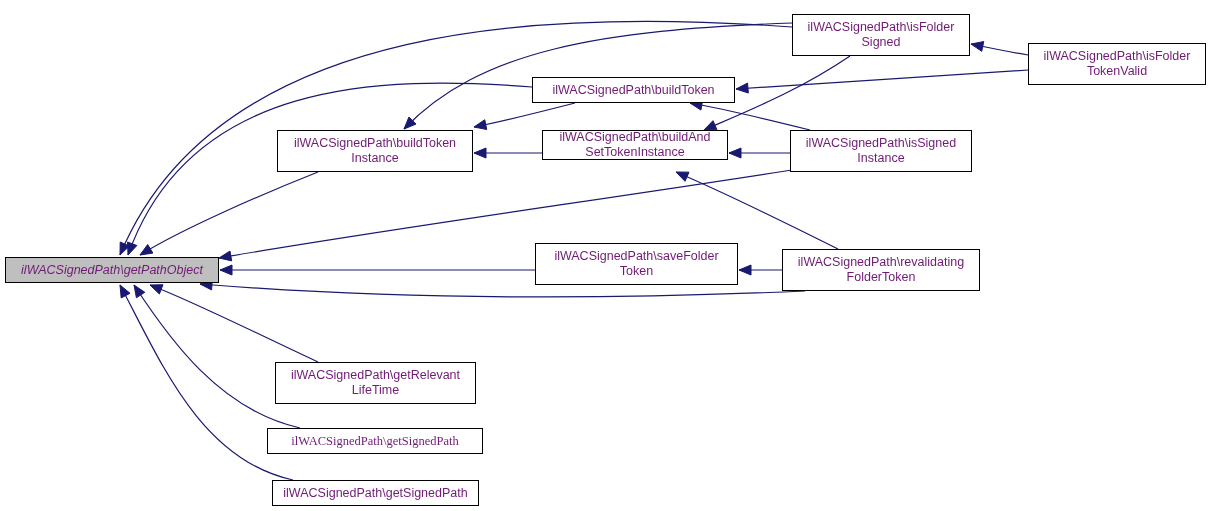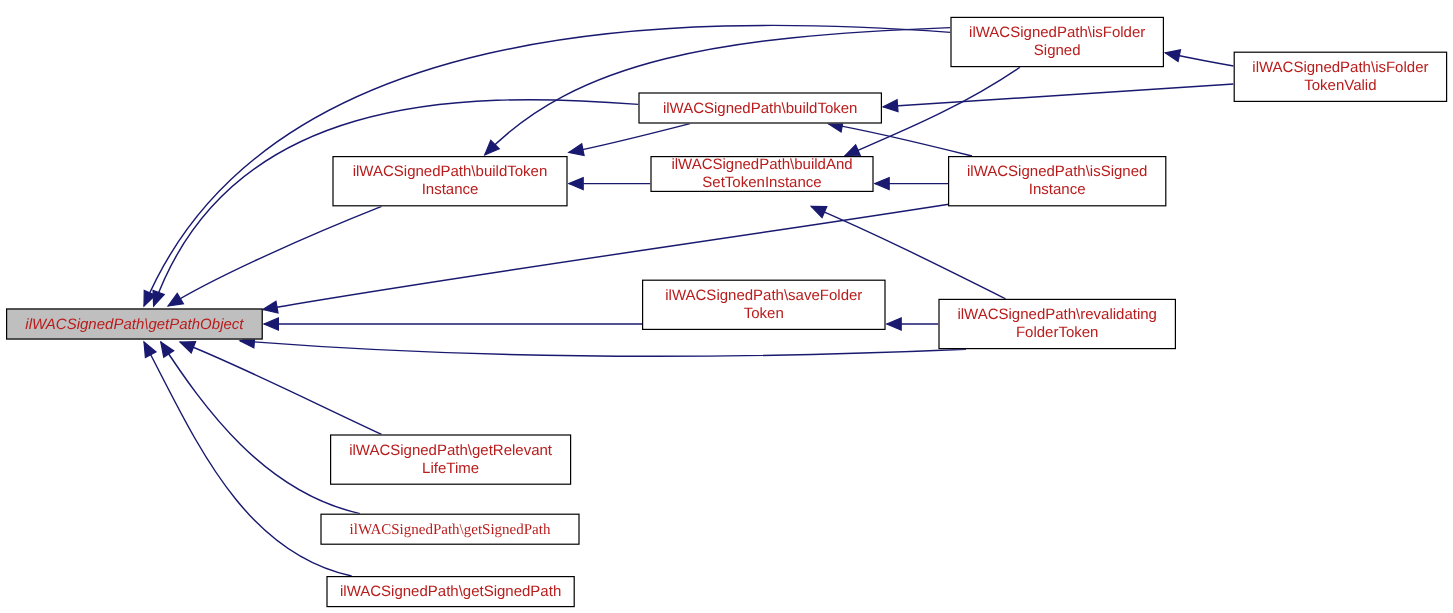--- a/index.html
+++ b/index.html
@@ -1,21 +1,21 @@
 <!DOCTYPE html>
 <html><head>
 <meta charset="utf-8">
 <style>
   html, body { margin: 0; padding: 0; background: #ffffff; }
   body { width: 1211px; height: 511px; position: relative; overflow: hidden;
          font-family: "Liberation Sans", "DejaVu Sans", sans-serif; }
   #graph { position: absolute; left: 0; top: 0; }
   .node { position: absolute; box-sizing: border-box; border: 1px solid #000000;
           background: #ffffff; display: flex; align-items: center; justify-content: center;
-          text-align: center; font-size: 12.5px; line-height: 15px; color: #b91c1c; cursor: pointer; }
+          text-align: center; font-size: 12.5px; line-height: 15px; color: #701a75; cursor: pointer; }
   .node.root { background: #bfbfbf; cursor: default; }
   .node .lbl { white-space: pre; }
 </style>
 </head>
 <body>
 
 <svg id="graph" width="1211" height="511">
     <path d="M792,27 C560,10 220,15 120,255" fill="none" stroke="#191970" stroke-width="1.2"></path>
     <polygon points="120,255 120.20145135589107,242.00156096482314 129.37151121640392,245.99029536994604" fill="#191970" stroke="#191970"></polygon>
     <path d="M532,87 C380,75 190,80 128,255" fill="none" stroke="#191970" stroke-width="1.2"></path>
@@ -63,21 +63,21 @@
   <span class="lbl">ilWACSignedPath\buildToken
 Instance</span>
   </div>
 <div class="node" id="n-checkToken" style="left: 532px; top: 77px; width: 203px; height: 26px;">
   <span class="lbl">ilWACSignedPath\buildToken</span>
   </div>
 <div class="node" id="n-buildAndSetTokenInstance" style="left: 542px; top: 130px; width: 186px; height: 30px;">
   <span class="lbl">ilWACSignedPath\buildAnd
 SetTokenInstance</span>
   </div>
-<div class="node" id="n-saveFolderToken" style="left: 535px; top: 233px; width: 203px; height: 42px;">
+<div class="node" id="n-saveFolderToken" style="left: 535px; top: 243px; width: 203px; height: 42px;">
   <span class="lbl">ilWACSignedPath\saveFolder
 Token</span>
   </div>
 <div class="node" id="n-isFolderSigned" style="left: 792px; top: 14px; width: 178px; height: 42px;">
   <span class="lbl">ilWACSignedPath\isFolder
 Signed</span>
   </div>
 <div class="node" id="n-isFolderTokenValid" style="left: 1028px; top: 43px; width: 178px; height: 42px;">
   <span class="lbl">ilWACSignedPath\isFolder
 TokenValid</span>

